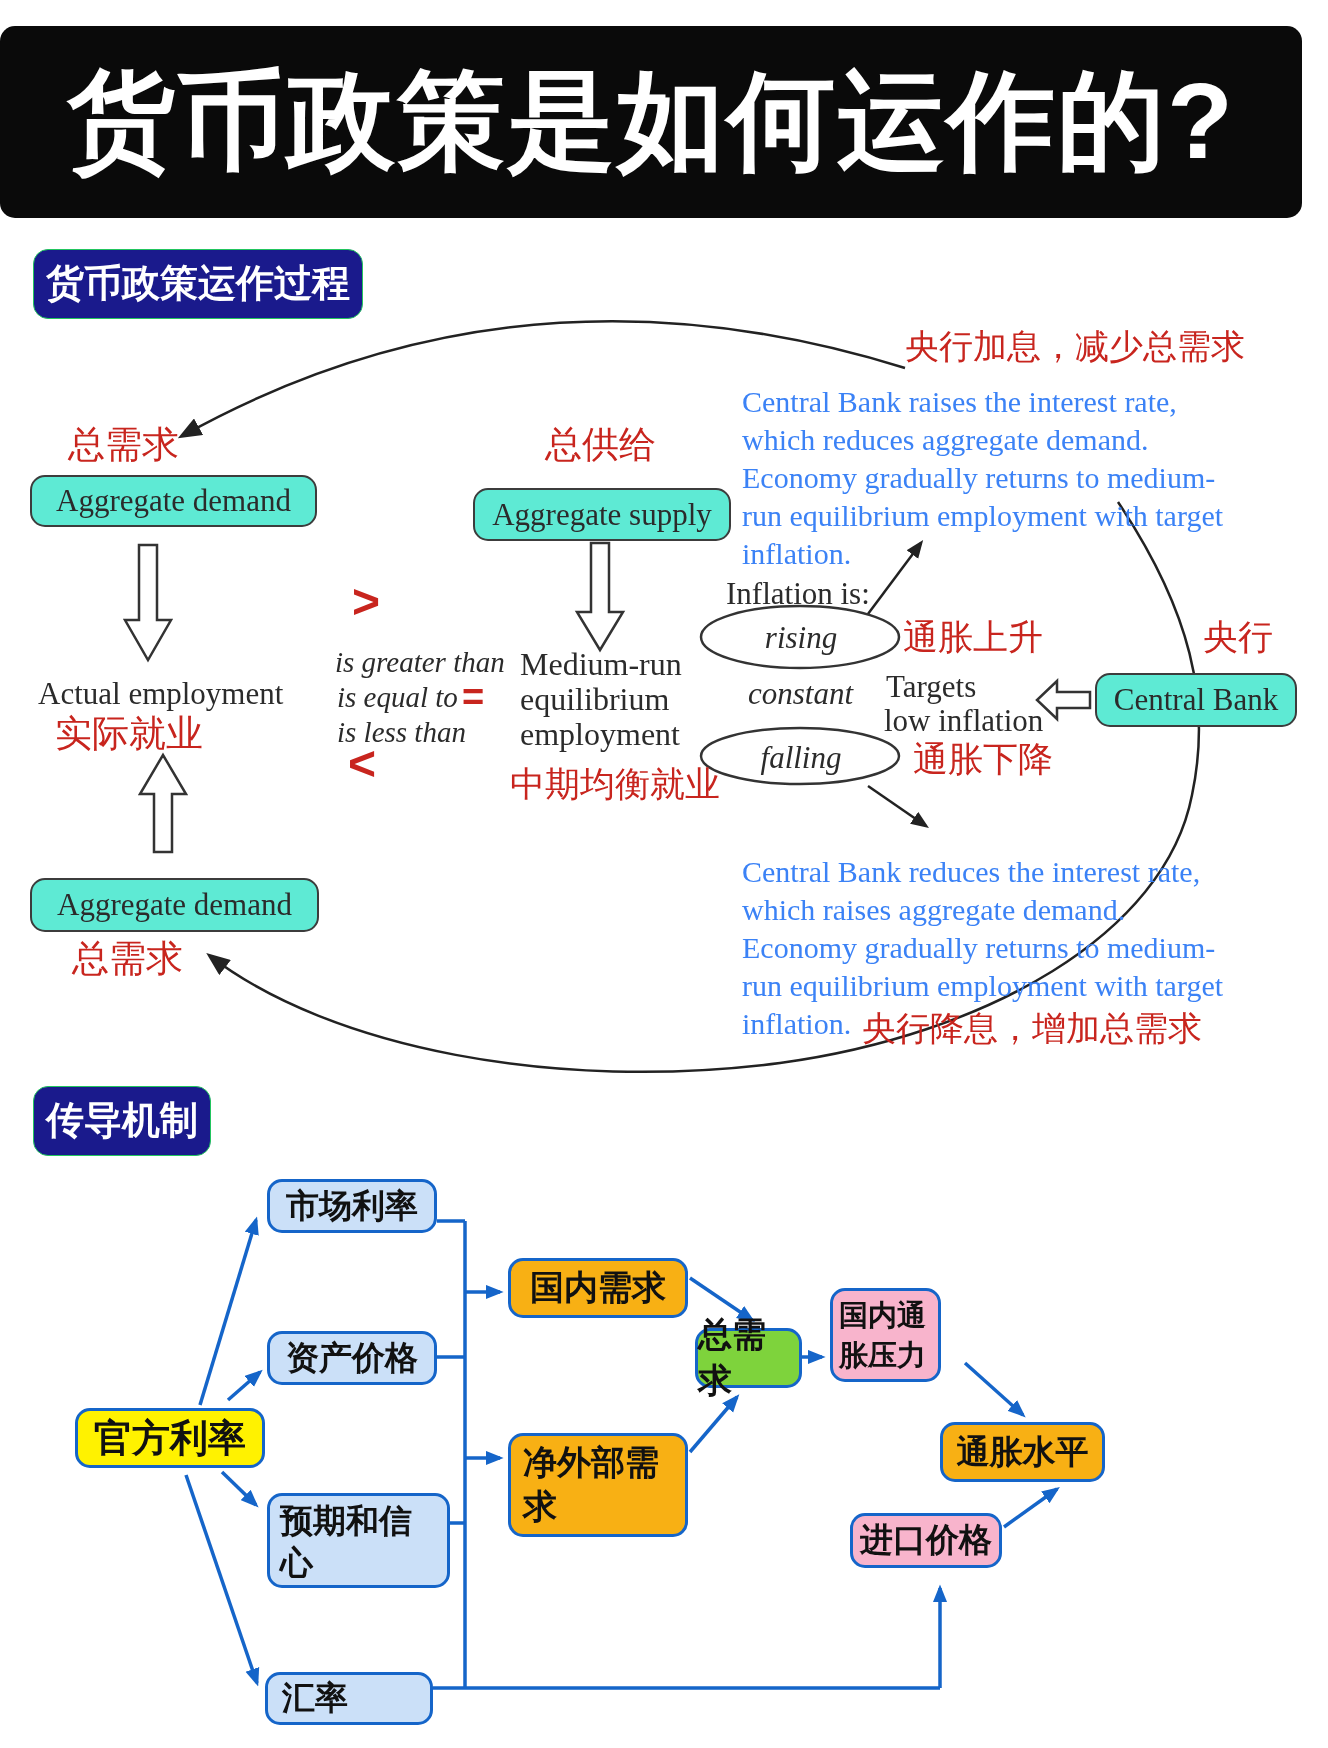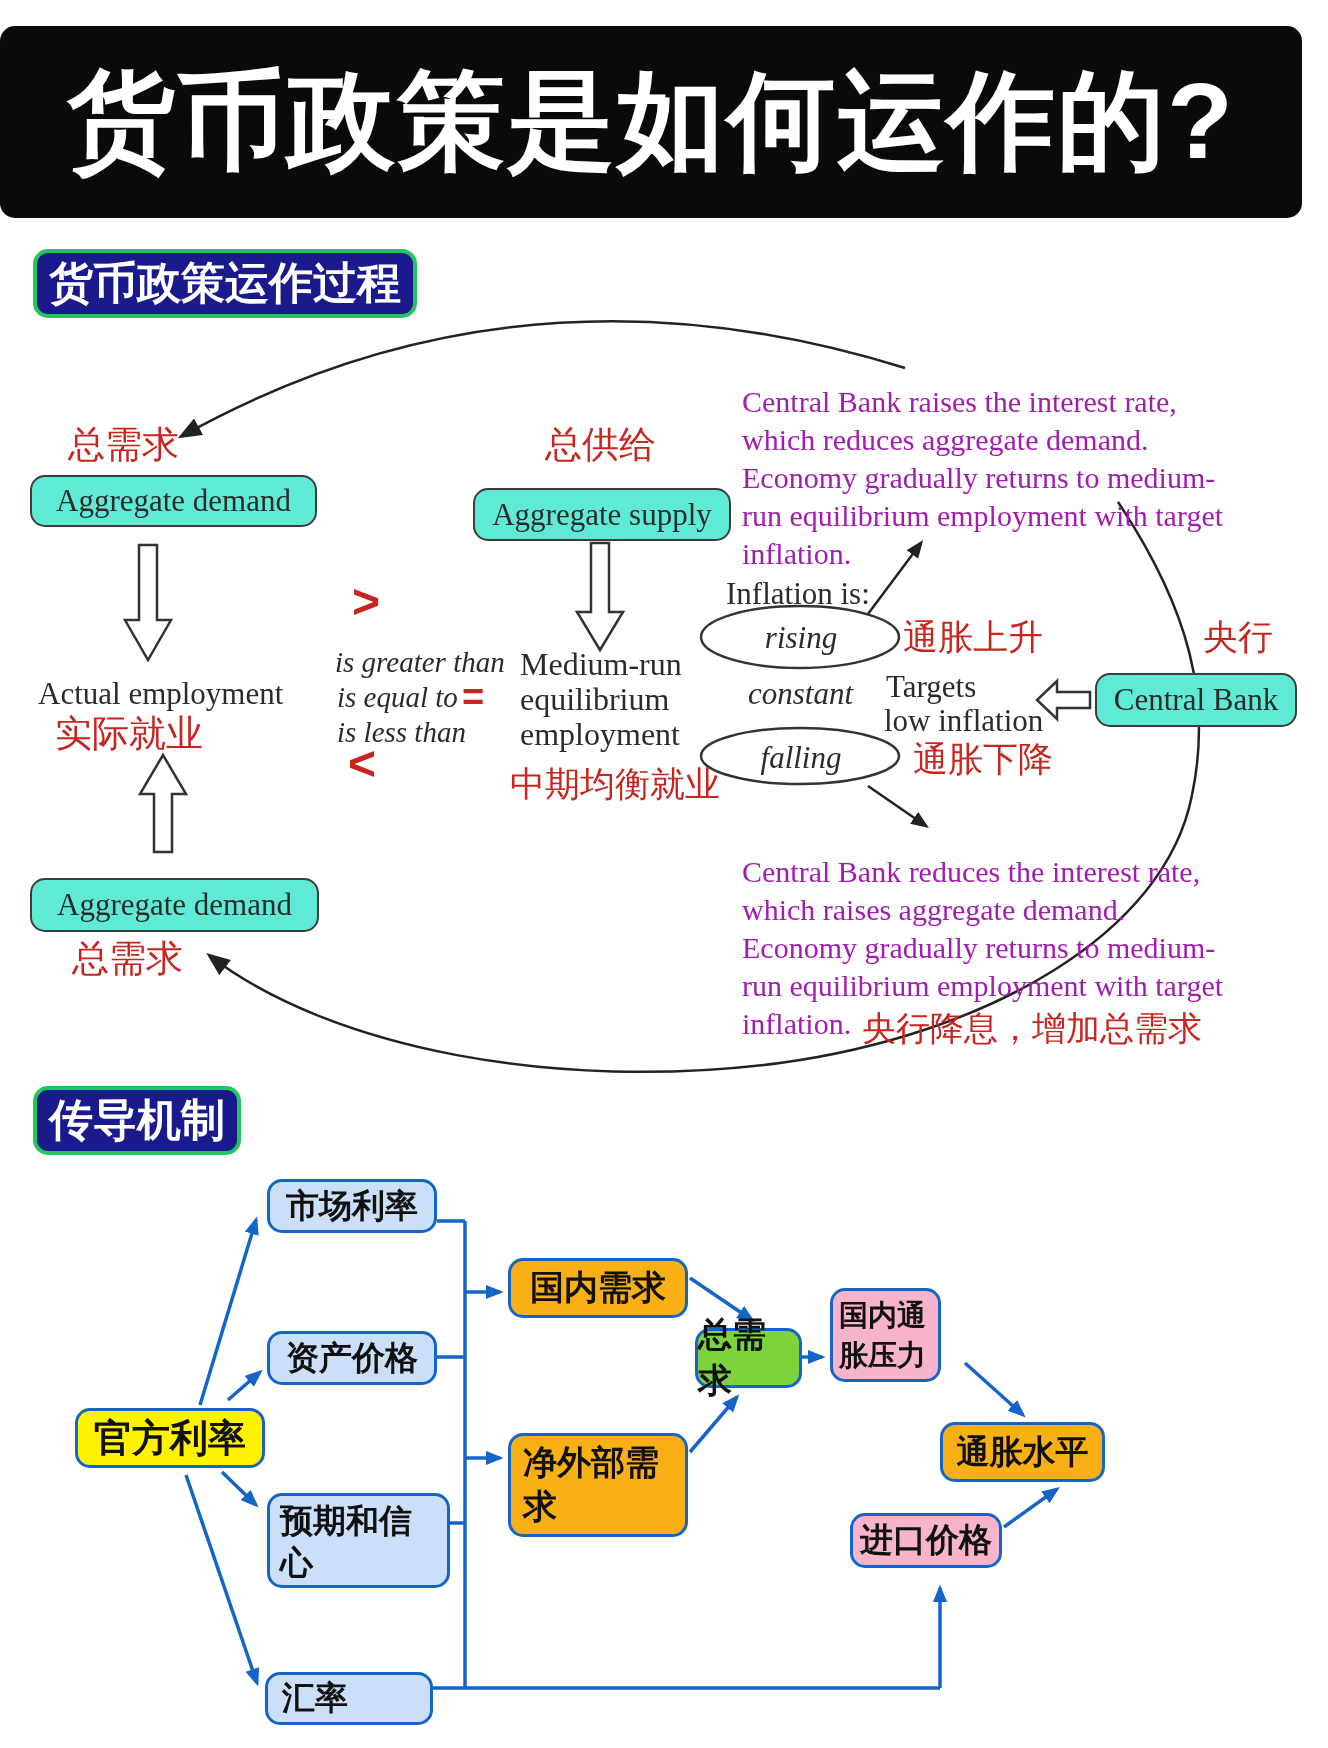--- a/index.html
+++ b/index.html
@@ -4,31 +4,31 @@
 <style>
   html,body{margin:0;padding:0;background:#ffffff;}
   #canvas{position:relative;width:1328px;height:1748px;background:#ffffff;overflow:hidden;
           font-family:"Liberation Sans",sans-serif;}
   .abs{position:absolute;}
   .z1{z-index:1;} .z2{z-index:2;border-radius:15px;} .z3{z-index:3;}
   
   .banner{left:0;top:26px;width:1302px;height:192px;background:#0a0a0a;display:flex;
           align-items:center;justify-content:center;}
   .banner-title{color:#ffffff;font-size:108px;font-weight:bold;letter-spacing:2px;white-space:nowrap;}
-  .navy-title{background:#1a1a8c;color:#ffffff;font-size:44px;font-weight:600;
-              padding:4px 12px;line-height:1.2;white-space:nowrap;border:4px solid #22c55e;}
+  .navy-title{background:#1a1a8c;color:#ffffff;font-size:38px;font-weight:600;
+              padding:11px 12px;line-height:1.2;white-space:nowrap;border:1px solid #22c55e;}
   
   .serif{font-family:"Liberation Serif","DejaVu Serif",serif;color:#2b2b2b;}
   .ital{font-style:italic;}
   .red{color:#c8251e;}
   .zh{font-weight:500;white-space:nowrap;}
   .wbox{background:#5eead4;border:2.5px solid #3c3c3c;display:flex;align-items:center;
         justify-content:center;font-family:Liberation Serif, serif;
         font-size:31px;color:#2b2b2b;white-space:nowrap;}
-  .para div{font-family:"Liberation Serif","DejaVu Serif",serif;font-size:30px;color:#a21caf;
+  .para div{font-family:"Liberation Serif","DejaVu Serif",serif;font-size:30px;color:#3b82f6;
             line-height:38px;white-space:nowrap;}
   
   .fbox{display:flex;align-items:center;box-sizing:border-box;color:#111;
         border:3px solid #1565c9;font-weight:600;}
   .fcenter{justify-content:center;}
   .yellow{background:#fff200;}
   .lblue{background:#cbe0f8;}
   .orange{background:#f8b014;}
   .green{background:#7ed33c;}
   .pink{background:#f8b4cc;}
@@ -118,20 +118,21 @@
   <div class="abs z3 red zh" style="left:903px;top:614px;font-size:35px;">通胀上升</div>
   <div class="abs z2 serif ital" style="left:748px;top:676px;font-size:31px;white-space:nowrap;">constant</div>
   <div class="abs z2 serif" style="left:886px;top:669px;font-size:31px;white-space:nowrap;">Targets</div>
   <div class="abs z2 serif" style="left:884px;top:703px;font-size:31px;white-space:nowrap;">low inflation</div>
   <div class="abs z2 serif ital" style="left:703px;top:740px;width:196px;text-align:center;font-size:31px;">falling</div>
   <div class="abs z3 red zh" style="left:913px;top:736px;font-size:35px;">通胀下降</div>
 
   <div class="abs z3 red zh" style="left:1203px;top:614px;font-size:35px;">央行</div>
   <div class="abs z2 wbox" style="left:1095px;top:673px;width:198px;height:50px;">Central Bank</div>
 
+  <div class="abs z3 red zh" style="left:905px;top:324px;font-size:34px;">央行加息，减少总需求</div>
   <div class="abs z2 para" style="left:742px;top:383px;">
     <div>Central Bank raises the interest rate,</div>
     <div>which reduces aggregate demand.</div>
     <div>Economy gradually returns to medium-</div>
     <div>run equilibrium employment with target</div>
     <div>inflation.</div>
   </div>
 
   <div class="abs z2 para" style="left:742px;top:853px;">
     <div>Central Bank reduces the interest rate,</div>

